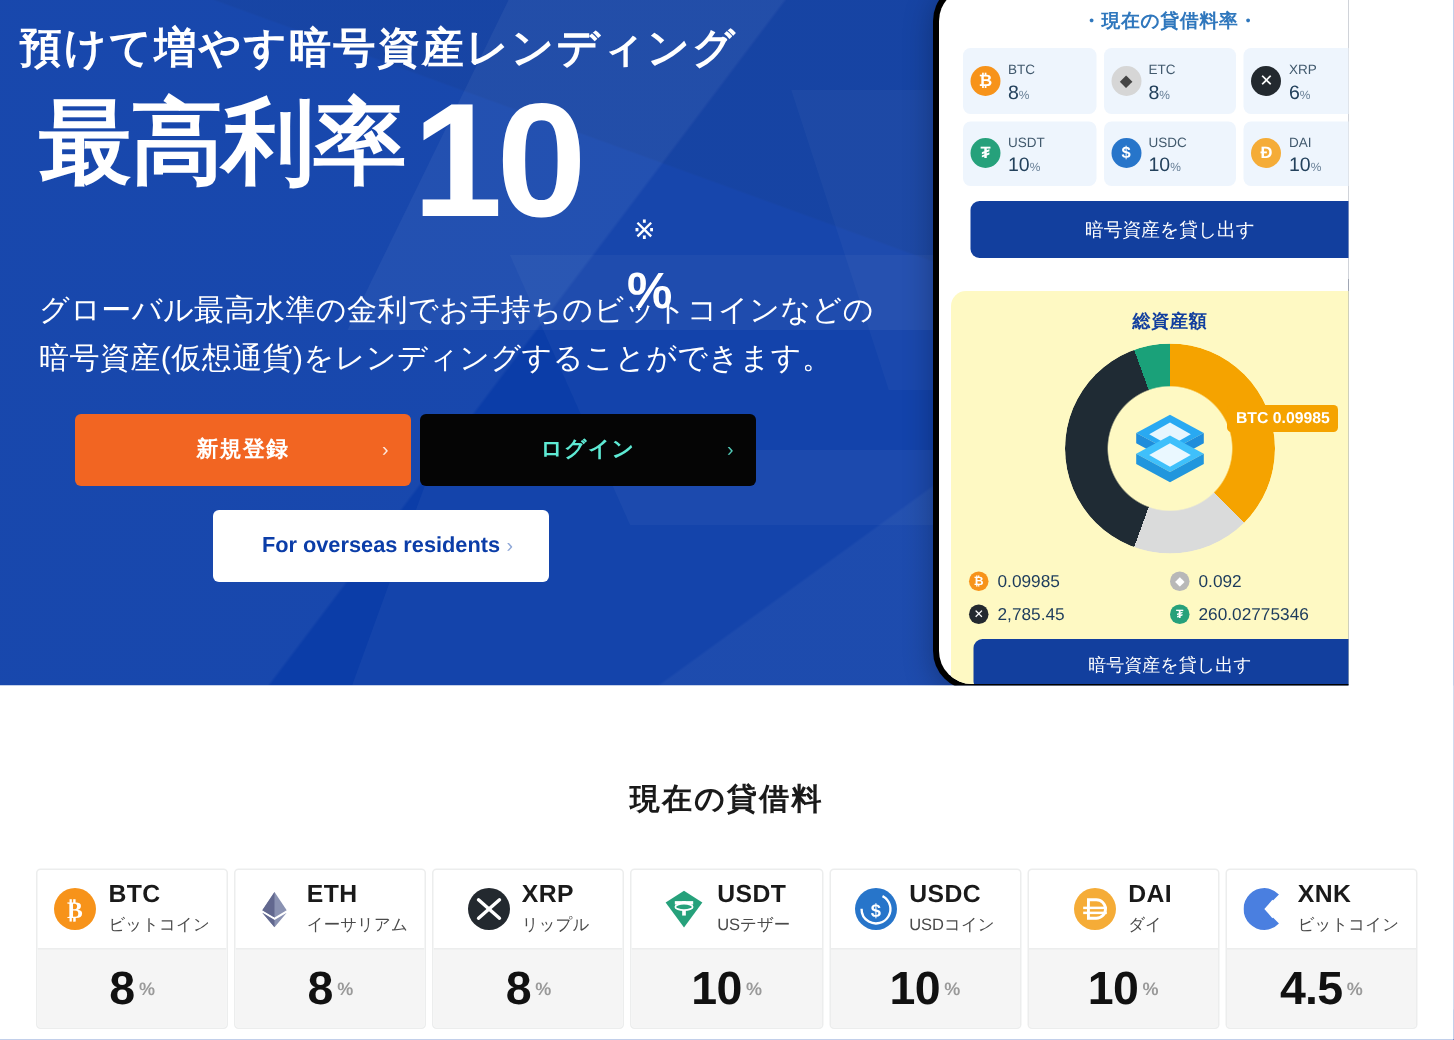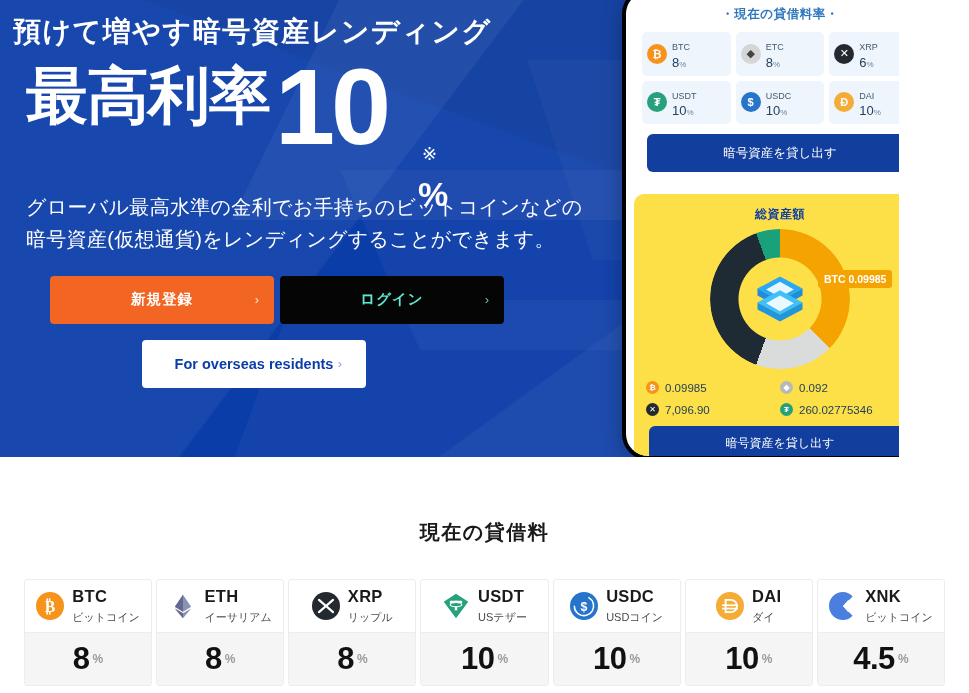--- a/index.html
+++ b/index.html
@@ -115,21 +115,21 @@
   .ph-rate-val { font-size: 13px; color: #23415c; font-weight: 500; }
   .ph-rate-val i { font-size: 8px; font-style: normal; color: #6b8299; }
 
   .ph-btn {
     margin: 10px 5px 2px 5px; height: 38px; border-radius: 6px;
     background: #123f9e; color: #fff; font-size: 12.5px; font-weight: 500;
     display: flex; align-items: center; justify-content: center; cursor: pointer;
   }
 
   .ph-asset {
-    margin: 0 8px; background: #fde047; border-radius: 10px;
+    margin: 0 8px; background: #fef9c3; border-radius: 10px;
     padding: 12px 10px 10px 10px; position: relative;
   }
   .ph-asset-title { text-align:center; color:#123f9e; font-size: 12px; font-weight: 700; letter-spacing:.5px; }
   .donut-wrap { position: relative; height: 150px; margin-top: 4px; }
   .donut {
     position: absolute; left: 50%; top: 2px; transform: translateX(-50%);
     width: 140px; height: 140px; border-radius: 50%;
     background: conic-gradient(
       from 0deg,
       #f5a300 0deg 135deg,
@@ -279,21 +279,21 @@
               <div class="ph-leg">
                 <span class="dot" style="background:#f7931a">₿</span>
                 <span>0.09985</span>
               </div>
               <div class="ph-leg">
                 <span class="dot" style="background:#b8b8b8">◆</span>
                 <span>0.092</span>
               </div>
               <div class="ph-leg">
                 <span class="dot" style="background:#23292f">✕</span>
-                <span>7,096.90</span>
+                <span>2,785.45</span>
               </div>
               <div class="ph-leg">
                 <span class="dot" style="background:#26a17b">₮</span>
                 <span>260.02775346</span>
               </div>
             </div>
 
           <div class="ph-btn2">
             <span>暗号資産を貸し出す</span>
           </div>

